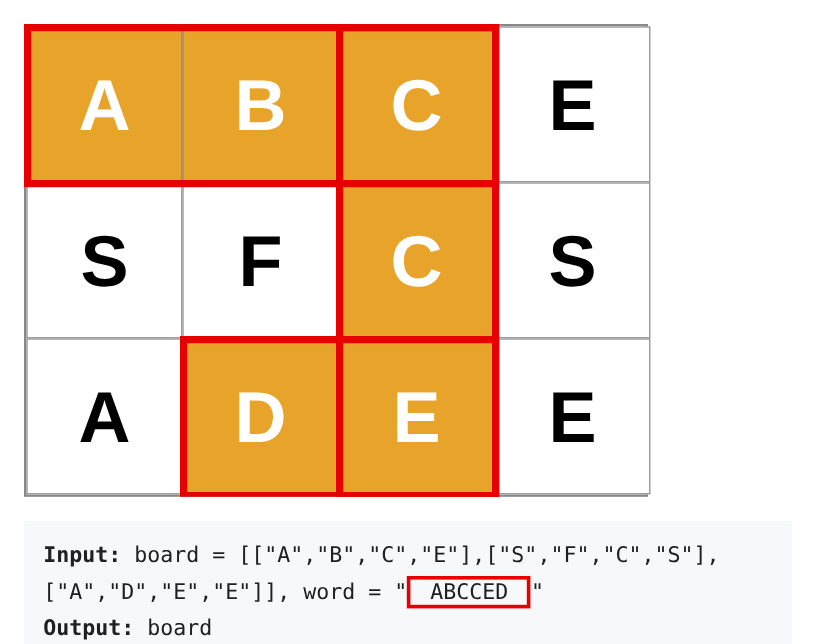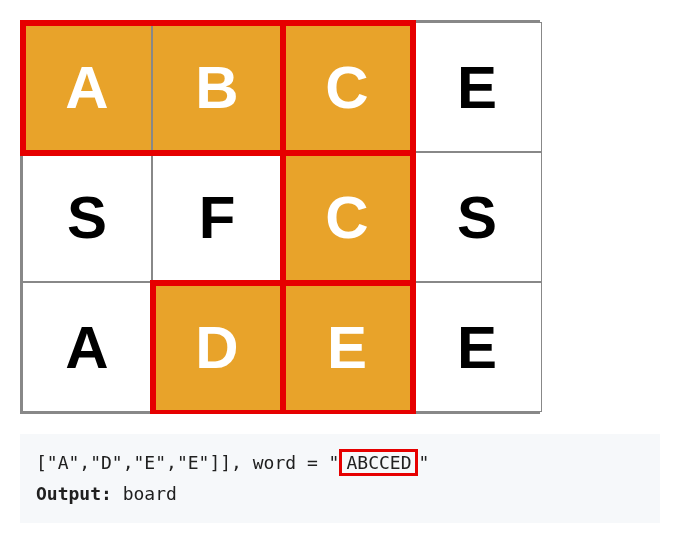--- a/index.html
+++ b/index.html
@@ -45,21 +45,21 @@
     padding: 14px 16px;
     font-family: "Consolas", "Menlo", monospace;
     font-size: 18px;
     line-height: 1.7;
     color: #202020;
     max-width: 640px;
   }
   .io-block b { font-weight: 700; }
   .word-box {
     border: 3px solid #e60000;
-    padding: 0 4px;
+    padding: 0 16px;
   }
 </style>
 </head>
 <body>
 
 <div class="grid-wrap">
   <div class="grid">
     <div class="cell hl">A</div>
     <div class="cell hl">B</div>
     <div class="cell hl">C</div>
@@ -80,18 +80,21 @@
 
       <rect x="263" y="3" width="130" height="390"></rect>
 
       <rect x="133" y="263" width="260" height="130"></rect>
     </g>
   </svg>
 </div>
 
 <div class="io-block">
   <div>
+    <b>Input:</b><span> board = [["A","B","C","E"],["S","F","C","S"],</span>
+  </div>
+  <div>
     <span>["A","D","E","E"]], word = </span><span>"</span><span class="word-box">ABCCED</span><span>"</span>
   </div>
   <div>
     <b>Output:</b><span> board</span>
   </div>
 </div>
 
 </body></html>

